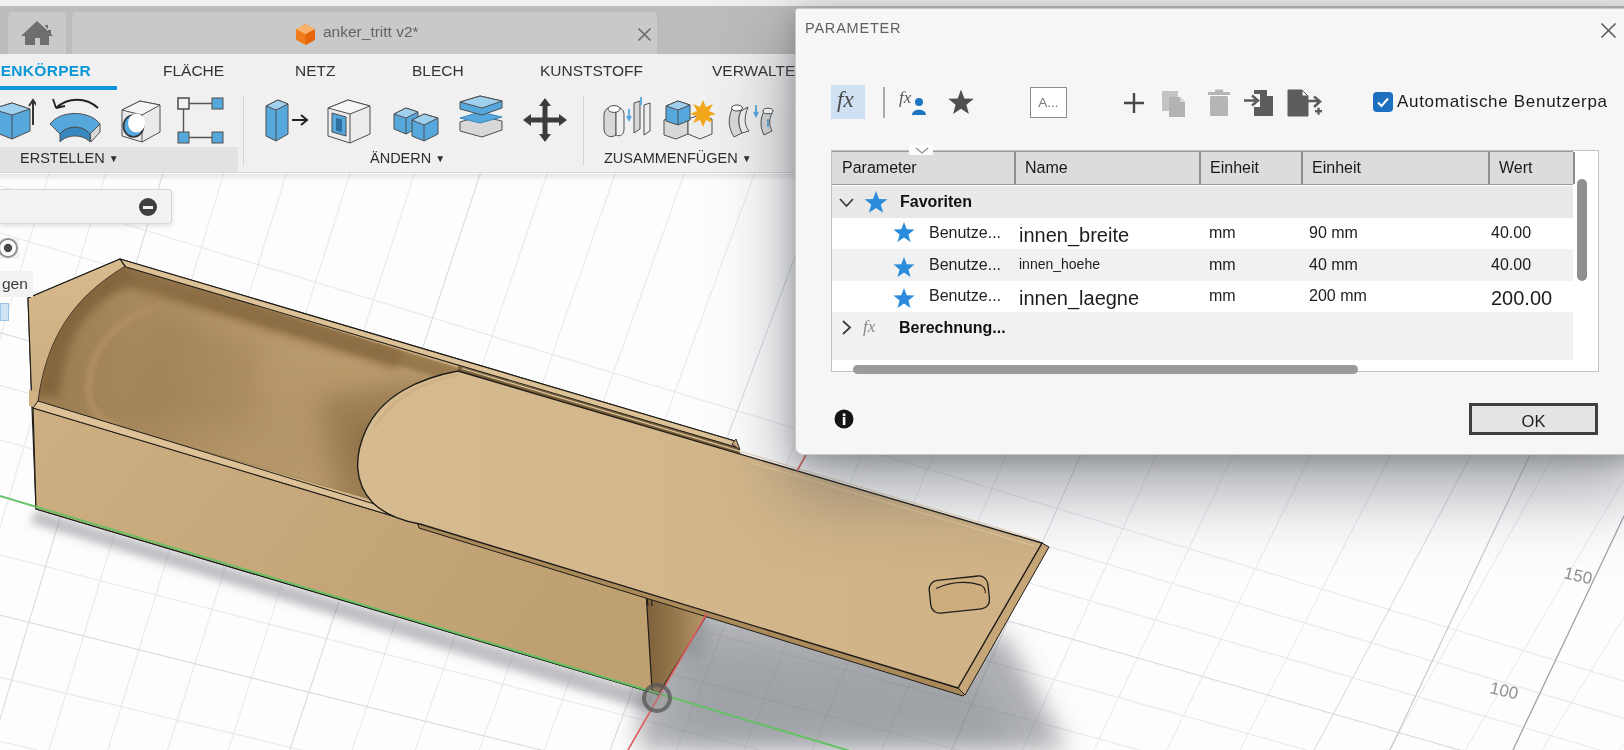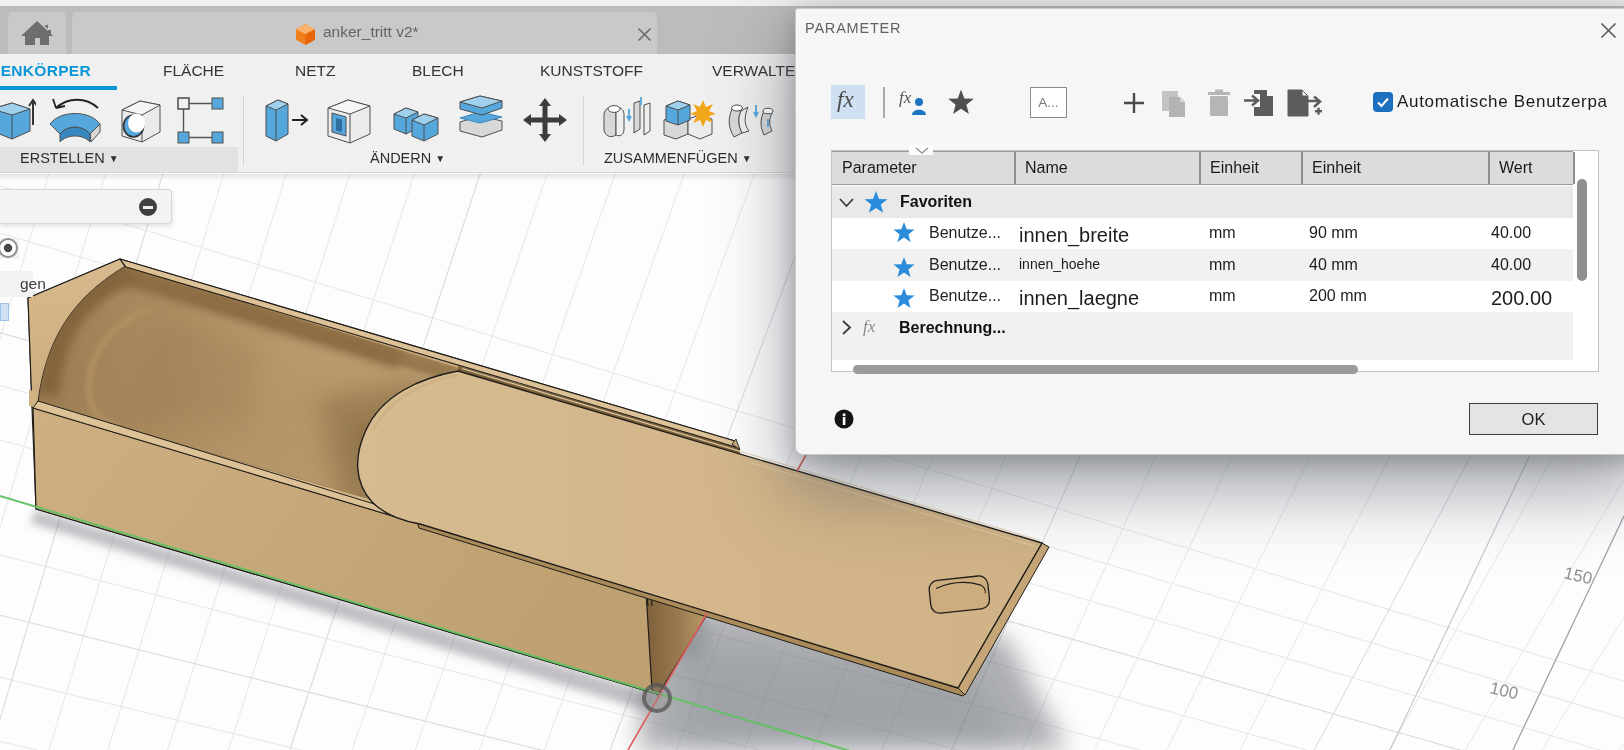--- a/index.html
+++ b/index.html
@@ -115,21 +115,21 @@
 <div class="abs" style="left:0;top:189px;width:172px;height:35px;background:#f2f3f4;border:1px solid #d6d7d8;border-left:none;border-radius:0 4px 4px 0;box-shadow:0 2px 5px rgba(0,0,0,0.12)">
   <div class="abs" style="left:139px;top:8px;width:18px;height:18px;border-radius:50%;background:#3f3f3f"></div>
   <div class="abs" style="left:143px;top:16px;width:10px;height:2.5px;background:#f0f0f0"></div>
 </div>
 
 <div class="abs" style="left:0;top:238px;width:19px;height:21px;background:#f0f1f2"></div>
 <svg class="abs" style="left:0;top:238px" width="20" height="21">
     <circle cx="8" cy="10" r="9" fill="#fff" stroke="#8f9092" stroke-width="2"></circle>
     <circle cx="8" cy="10" r="4.2" fill="#4a4a4a"></circle>
   </svg>
-<div class="abs" style="left:0;top:271px;width:33px;height:26px;background:#f2f3f4;color:#3c3c3c;font-size:15.5px;line-height:26px;padding-left:20px">gen</div>
+<div class="abs" style="left:0;top:271px;width:33px;height:26px;background:#f2f3f4;color:#3c3c3c;font-size:15.5px;line-height:26px;padding-left:2px">gen</div>
 <div class="abs" style="left:0;top:303px;width:9px;height:18px;background:#cfe3f5;border:1px solid #9dc4e4"></div>
 
 <div class="abs" style="left:0;top:0;width:1624px;height:6px;background:#f0f0f0"></div>
 <div class="abs" style="left:0;top:6px;width:1624px;height:48px;background:#bcbcbc"></div>
 <div class="abs" style="left:8px;top:12px;width:58px;height:42px;background:#c9c9c9;border-radius:5px 5px 0 0">
  <svg width="58" height="42">
       <path d="M29 9 L40 19 L40 18 L43 18 L43 22 L45 24 L41 24 L41 33 L32 33 L32 26 L27 26 L27 33 L17 33 L17 24 L13 24 Z M37 13 L40 13 L40 17 L37 14 Z" fill="#6e6e6e"></path>
     </svg>
 </div>
 <div class="abs" style="left:72px;top:12px;width:585px;height:42px;background:#c9c9c9;border-radius:5px 5px 0 0"></div>
@@ -353,14 +353,14 @@
     <div class="abs" style="left:745px;top:28px;width:10px;height:102px;background:#8f8f8f;border-radius:5px"></div>
 
     <div class="abs" style="left:21px;top:214px;width:505px;height:9px;background:#9b9b9b;border-radius:4.5px"></div>
   </div>
 
   <svg class="abs" style="left:38px;top:400px" width="22" height="22">
       <circle cx="10" cy="10" r="9.5" fill="#151515"></circle>
       <rect x="8.8" y="8" width="2.6" height="8" fill="#fff"></rect>
       <rect x="8.8" y="4.5" width="2.6" height="2.6" fill="#fff"></rect>
     </svg>
-  <div class="abs" style="left:673px;top:394px;width:129px;height:32px;background:#e4e4e4;border:1px solid #404040;font-size:16.5px;color:#222;text-align:center;line-height:30px">OK</div>
+  <div class="abs" style="left:673px;top:394px;width:129px;height:32px;background:#e4e4e4;border:3px solid #404040;font-size:16.5px;color:#222;text-align:center;line-height:30px">OK</div>
 </div>
 
 </body></html>

